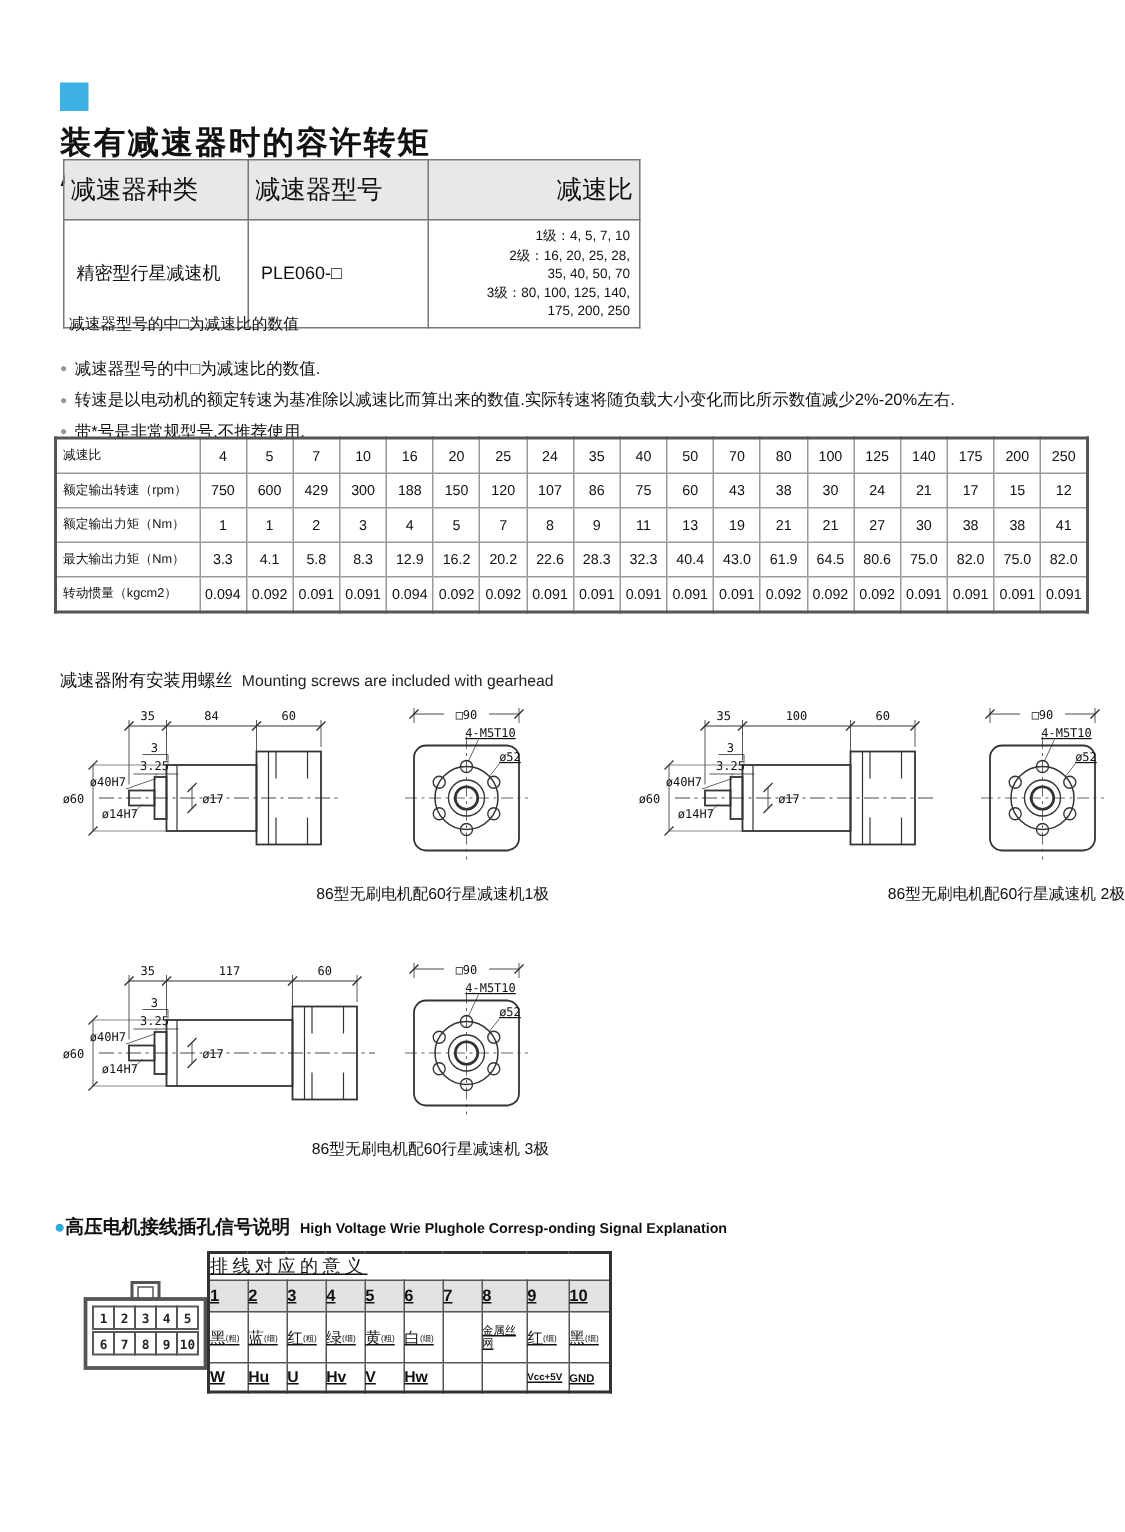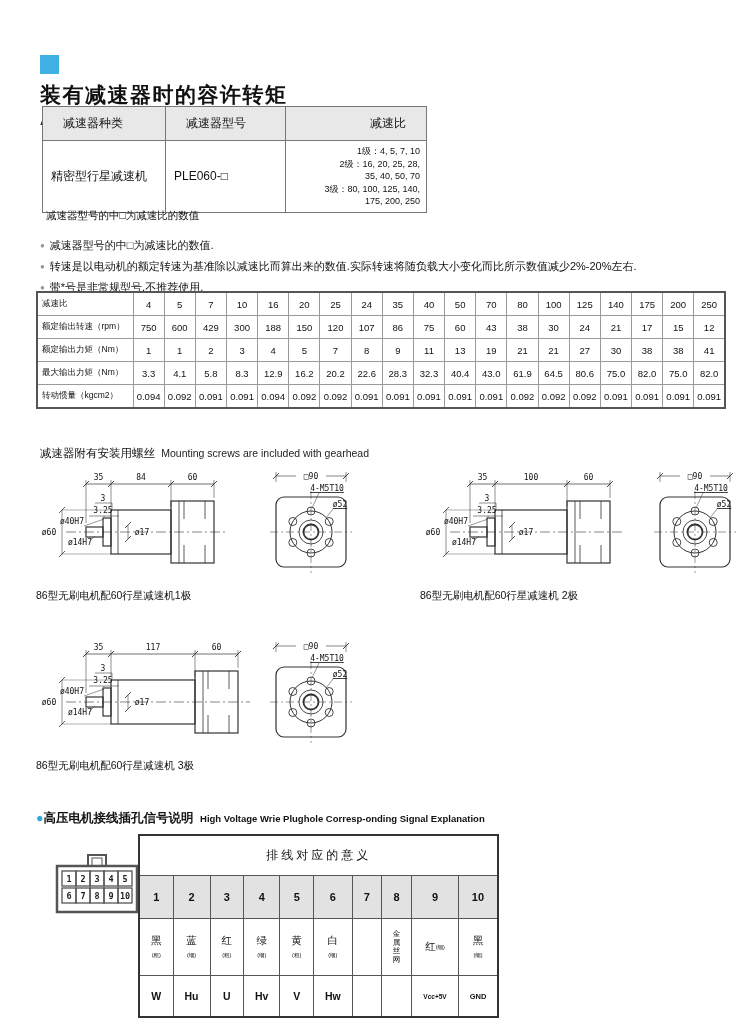--- a/index.html
+++ b/index.html
@@ -8,21 +8,21 @@
 
   
   .title-row{position:absolute;left:40px;top:52px;display:flex;gap:7px;flex-direction:column;}
   .title-sq{width:19px;height:19px;background:#3fb0e4;margin-top:3px;flex:0 0 auto;}
   .title-row h1{font-size:21px;margin:0;font-weight:bold;letter-spacing:1.5px;}
   .title-row h2{font-size:15px;margin:2px 0 0 0;font-weight:bold;letter-spacing:.2px;}
 
   
   .t1{position:absolute;left:42px;top:106px;width:384px;border-collapse:collapse;table-layout:fixed;}
   .t1 th,.t1 td{border:1px solid #777;}
-  .t1 th{background:#e8e8e8;font-size:12px;font-weight:normal;text-align:left;padding:8px 20px;}
+  .t1 th{background:#e8e8e8;font-size:17px;font-weight:normal;text-align:left;padding:8px 4px;}
   .t1 th.r{text-align:right;}
   .t1 td{font-size:12px;padding:4px 8px;height:62px;vertical-align:middle;}
   .t1 td.r{font-size:9px;line-height:12.5px;text-align:right;padding:4px 6px;}
 
   .note{position:absolute;left:46px;top:209px;font-size:10.5px;}
 
   
   .notes{position:absolute;left:40px;top:238px;font-size:11px;}
   .notes .n{display:flex;align-items:center;gap:5px;margin-bottom:6px;}
   .notes .b{color:#979797;font-size:8px;}
@@ -42,27 +42,27 @@
   #dim-sub .en{font-size:10.5px;color:#222;margin-left:3px;}
   #sig-h{left:36px;top:810px;font-size:12.5px;}
   #sig-h .en{font-size:9.5px;margin-left:3px;}
 
   
   .drawing{position:absolute;width:330px;}
   #draw0{left:36px;top:464px;}
   #draw1{left:420px;top:464px;}
   #draw2{left:36px;top:634px;}
   .drawing svg{display:block;}
-  .cap{text-align:left;font-size:10.5px;margin-top:3px;color:#111;}
+  .cap{text-align:right;font-size:10.5px;margin-top:3px;color:#111;}
 
   
   #connector{position:absolute;left:55px;top:853px;}
   .sig{position:absolute;left:138px;top:834px;border-collapse:collapse;table-layout:fixed;
        border:2px solid #333;}
-  .sig td{border:1px solid #555;text-align:center;vertical-align:middle;padding:11px;}
+  .sig td{border:1px solid #555;vertical-align:middle;padding:0;text-decoration:underline;}
   .sig td.cap2{font-size:12px;letter-spacing:3px;height:17px;}
   .sig td.num{height:20px;background:#e2e2e2;font-weight:bold;font-size:11px;}
   .sig td.wire{height:33px;font-size:10.5px;}
   .sig td.wire .tag{font-size:5.5px;vertical-align:1px;}
   .sig td.wire .mesh{font-size:7.5px;line-height:8.5px;}
   .sig td.sigrow{height:18px;font-weight:bold;font-size:10.5px;}
   .sig td.sigrow.vcc{font-size:6.5px;}
   .sig td.sigrow.gnd{font-size:7.5px;}
 </style>
 </head>

